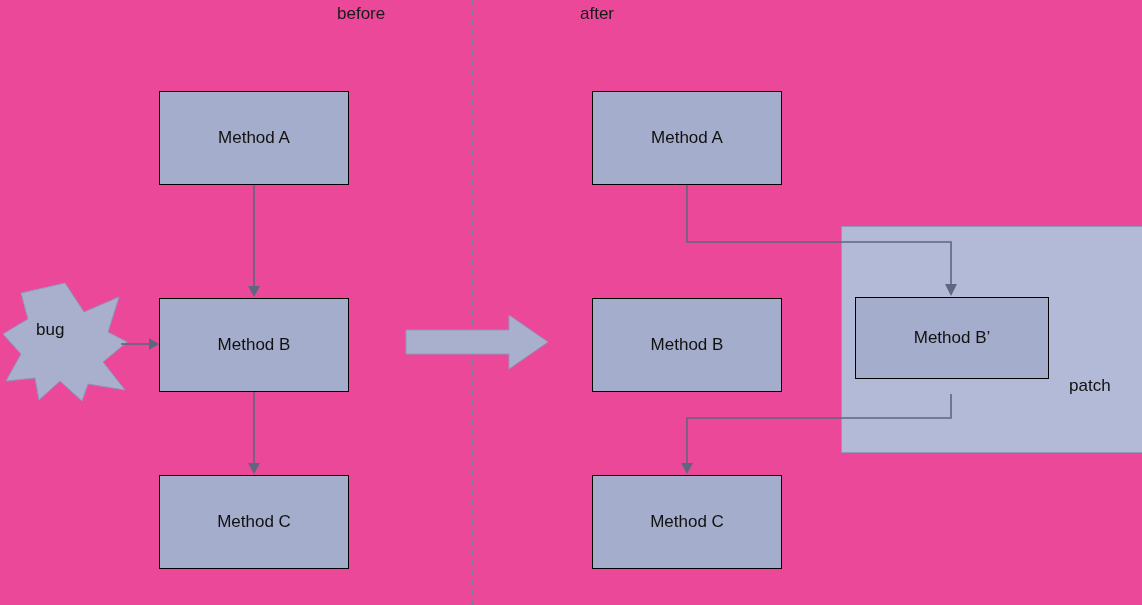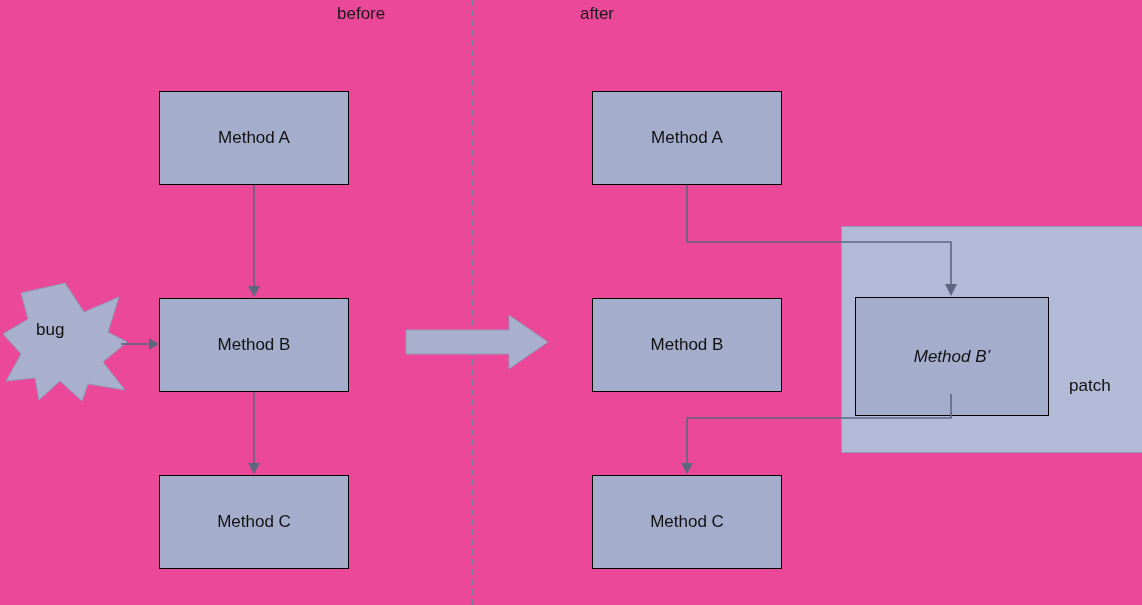--- a/index.html
+++ b/index.html
@@ -91,21 +91,21 @@
 
   <div class="method-box" style="left:592px; top:91px; width:190px; height:94px;">Method A</div>
 
   <div class="method-box" style="left:592px; top:298px; width:190px; height:94px;">Method B</div>
 
   <div class="method-box" style="left:592px; top:475px; width:190px; height:94px;">Method C</div>
 
   <div class="patch-region" style="left:841px; top:226px; width:305px; height:227px;"></div>
   <div class="patch-label" style="left:1069px; top:336px;">patch</div>
 
-  <div class="method-box" style="left:855px; top:297px; width:194px; height:119px;font-style:italic;">Method B’</div>
+  <div class="method-box" style="left:855px; top:297px; width:194px; height:82px;">Method B’</div>
 
   <svg class="overlay">
     <defs>
       <marker id="arrowhead" markerWidth="9" markerHeight="9" refX="4.5" refY="4.5" orient="auto" markerUnits="userSpaceOnUse">
         <polygon points="0,0.5 9,0.5 4.5,9" fill="#5f6680"></polygon>
       </marker>
       <marker id="arrowhead-right" markerWidth="9" markerHeight="9" refX="4.5" refY="4.5" orient="auto" markerUnits="userSpaceOnUse">
         <polygon points="0.5,0 0.5,9 9,4.5" fill="#5f6680"></polygon>
       </marker>
     </defs>

